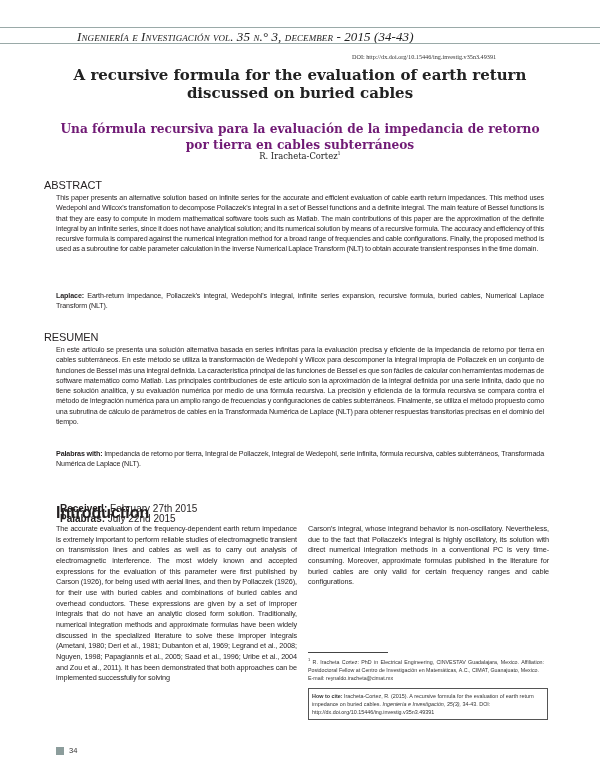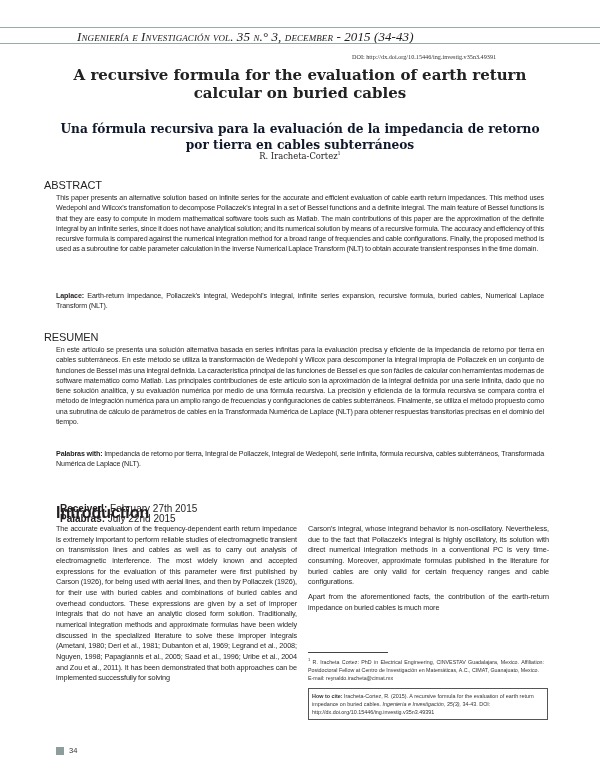--- a/index.html
+++ b/index.html
@@ -5,21 +5,21 @@
   html, body { margin:0; padding:0; background:#fff; }
   body { width:600px; height:782px; position:relative; overflow:hidden; color:#231f20;
          font-family:"Liberation Sans", sans-serif; }
   .hdr-line { position:absolute; left:0; width:600px; height:1px; background:#9aaaa8; }
   .journal { position:absolute; top:29px; left:77px; font-family:"Liberation Serif", serif;
              font-style:italic; font-size:13px; letter-spacing:0.1px; color:#222; font-variant:small-caps; }
   .doi { position:absolute; top:53px; left:352px; font-size:6.2px; color:#333; font-family:"Liberation Serif", serif; }
   .title { position:absolute; top:66px; left:60px; width:480px; text-align:center;
            font-family:"DejaVu Serif", serif; font-weight:bold; font-size:15px; line-height:18px; color:#222; }
   .subtitle { position:absolute; top:122px; left:60px; width:480px; text-align:center;
-              font-family:"DejaVu Serif", serif; font-weight:bold; font-size:12.2px; line-height:15.5px; color:#0f172a; }
+              font-family:"DejaVu Serif", serif; font-weight:bold; font-size:12.2px; line-height:15.5px; color:#701a75; }
   .author { position:absolute; top:150px; left:60px; width:480px; text-align:center;
             font-family:"DejaVu Serif", serif; font-size:8.4px; color:#222; }
   .author sup { font-size:5px; }
   .sec-head { position:absolute; left:44px; font-weight:normal; font-size:11px; letter-spacing:-0.1px; }
   .para { position:absolute; left:56px; width:488px; font-size:7.15px; line-height:10.3px;
           text-align:justify; letter-spacing:-0.12px; word-spacing:-0.4px; }
   .para b { font-weight:bold; }
   .meta { position:absolute; left:60px; font-size:10px; line-height:10.3px;margin-top:32px; }
   .intro-h { position:absolute; top:504px; left:56px; font-size:16px; font-weight:bold; }
   .col { position:absolute; width:241px; font-size:7.3px; line-height:10.65px; text-align:justify;
@@ -36,21 +36,21 @@
   .pg-num { position:absolute; top:746px; left:69px; font-size:7.5px; color:#333; }
 </style>
 </head>
 <body>
 
 <div class="hdr-line" style="top:27px"></div>
 <div class="journal">Ingeniería e Investigación vol. 35 n.° 3, december - 2015 (34-43)</div>
 <div class="hdr-line" style="top:43px"></div>
 <div class="doi">DOI: http://dx.doi.org/10.15446/ing.investig.v35n3.49391</div>
 
-<div class="title">A recursive formula for the evaluation of earth return calcular on buried cables</div>
+<div class="title">A recursive formula for the evaluation of earth return discussed on buried cables</div>
 <div class="subtitle">Una fórmula recursiva para la evaluación de la impedancia de retorno por tierra en cables subterráneos</div>
 <div class="author"><span>R. Iracheta-Cortez</span><sup>1</sup></div>
 
 <div class="sec-head" style="top:179px">ABSTRACT</div>
 <div class="para" style="top:193px">This paper presents an alternative solution based on infinite series for the accurate and efficient evaluation of cable earth return impedances. This method uses Wedepohl and Wilcox's transfomation to decompose Pollaczek's integral in a set of Bessel functions and a definite integral. The main feature of Bessel functions is that they are easy to compute in modern mathematical software tools such as Matlab. The main contributions of this paper are the approximation of the definite integral by an infinite series, since it does not have analytical solution; and its numerical solution by means of a recursive formula. The accuracy and efficiency of this recursive formula is compared against the numerical integration method for a broad range of frequencies and cable configurations. Finally, the proposed method is used as a subroutine for cable parameter calculation in the inverse Numerical Laplace Transform (NLT) to obtain accurate transient responses in the time domain.</div>
 <div class="para" style="top:291px"><b>Laplace:</b><span> Earth-return impedance, Pollaczek's integral, Wedepohl's integral, infinite series expansion, recursive formula, buried cables, Numerical Laplace Transform (NLT).</span></div>
 
 <div class="sec-head" style="top:331px">RESUMEN</div>
 <div class="para" style="top:345px">En este artículo se presenta una solución alternativa basada en series infinitas para la evaluación precisa y eficiente de la impedancia de retorno por tierra en cables subterráneos. En este método se utiliza la transformación de Wedepohl y Wilcox para descomponer la integral impropia de Pollaczek en un conjunto de funciones de Bessel más una integral definida. La característica principal de las funciones de Bessel es que son fáciles de calcular con herramientas modernas de software matemático como Matlab. Las principales contribuciones de este artículo son la aproximación de la integral definida por una serie infinita, dado que no tiene solución analítica, y su evaluación numérica por medio de una fórmula recursiva. La precisión y eficiencia de la fórmula recursiva se compara contra el método de integración numérica para un amplio rango de frecuencias y configuraciones de cables subterráneos. Finalmente, se utiliza el método propuesto como una subrutina de cálculo de parámetros de cables en la Transformada Numérica de Laplace (NLT) para obtener respuestas transitorias precisas en el dominio del tiempo.</div>
 <div class="para" style="top:449px"><b>Palabras with:</b><span> Impedancia de retorno por tierra, Integral de Pollaczek, Integral de Wedepohl, serie infinita, fórmula recursiva, cables subterráneos, Transformada Numérica de Laplace (NLT).</span></div>
@@ -58,21 +58,20 @@
 <div class="meta" style="top:472px"><b>Received:</b><span> February 27th 2015</span></div>
 <div class="meta" style="top:482px"><b>Palabras:</b><span> July 22nd 2015</span></div>
 
 <div class="intro-h">Introduction</div>
 
 <div class="col" style="top:524px; left:56px;">
   <p>The accurate evaluation of the frequency-dependent earth return impedance is extremely important to perform reliable studies of electromagnetic transient on transmission lines and cables as well as to carry out analysis of electromagnetic interference. The most widely known and accepted expressions for the evaluation of this parameter were first published by Carson (1926), for being used with aerial lines, and then by Pollaczek (1926), for their use with buried cables and combinations of buried cables and overhead conductors. These expressions are given by a set of improper integrals that do not have an analytic closed form solution. Traditionally, numerical integration methods and approximate formulas have been widely discussed in the specialized literature to solve these improper integrals (Ametani, 1980; Deri et al., 1981; Dubanton et al, 1969; Legrand et al., 2008; Nguyen, 1998; Papagiannis et al., 2005; Saad et al., 1996; Uribe et al., 2004 and Zou et al., 2011). It has been demonstrated that both approaches can be implemented successfully for solving</p>
 </div>
 <div class="col" style="top:524px; left:308px;">
   <p>Carson's integral, whose integrand behavior is non-oscillatory. Nevertheless, due to the fact that Pollaczek's integral is highly oscillatory, its solution with direct numerical integration methods in a conventional PC is very time-consuming. Moreover, approximate formulas published in the literature for buried cables are only valid for certain frequency ranges and cable configurations.</p>
-  <p>Apart from the aforementioned facts, the contribution of the earth-return impedance on buried cables is much more</p>
 </div>
 
 <div class="fn-rule"></div>
 <div class="footnote"><sup>1</sup><span> R. Iracheta Cortez: PhD in Electrical Engineering, CINVESTAV Guadalajara, Mexico. Affiliation: Postdoctoral Fellow at Centro de Investigación en Matemáticas, A.C., CIMAT, Guanajuato, Mexico.</span><br><span>E-mail: reynaldo.iracheta@cimat.mx</span></div>
 
 <div class="cite-box"><b>How to cite:</b><span> Iracheta-Cortez, R. (2015). A recursive formula for the evaluation of earth return impedance on buried cables. </span><i>Ingeniería e Investigación, 35(3),</i><span> 34-43. DOI: http://dx.doi.org/10.15446/ing.investig.v35n3.49391</span></div>
 
 <div class="pg-sq"></div>
 <div class="pg-num">34</div>
 

